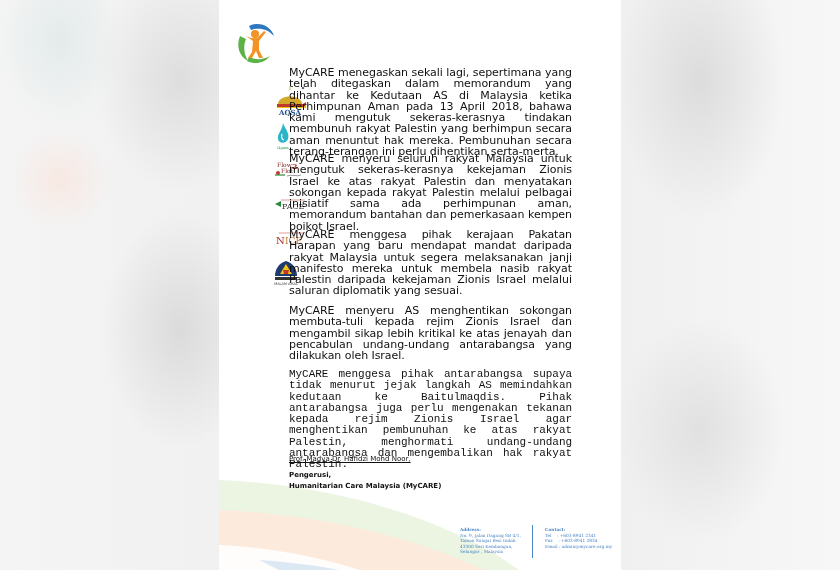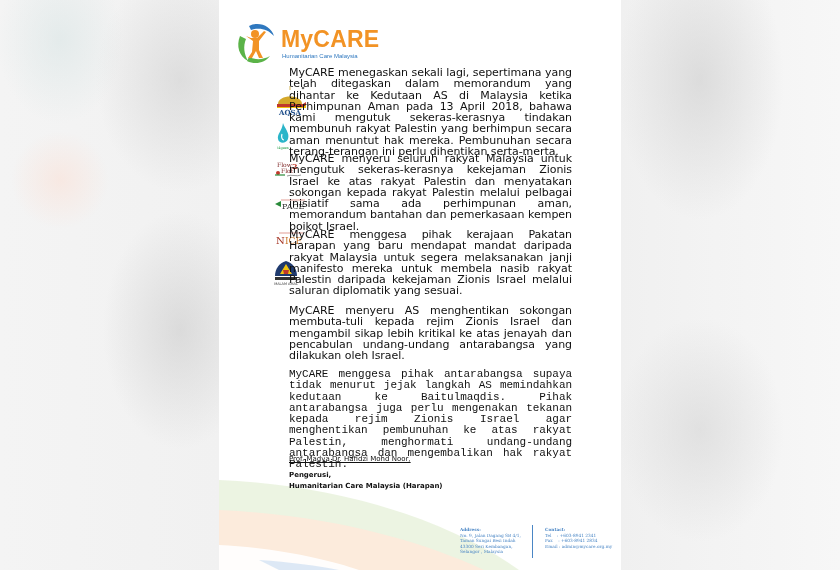--- a/index.html
+++ b/index.html
@@ -91,24 +91,20 @@
   </svg>
 
   <div class="logo">
     <svg class="logo-mark" viewBox="0 0 42 42">
       <path d="M14,4 C24,-1 36,4 39,14 C33,7 24,5 16,8 Z" fill="#2f78bf"></path>
       <path d="M5,14 C1,24 4,34 13,39 C9,32 8,24 11,17 Z" fill="#5bb348"></path>
       <path d="M12,39 C20,43 30,41 35,34 C28,38 20,38 14,35 Z" fill="#5bb348"></path>
       <circle cx="20" cy="12" r="4" fill="#f29325"></circle>
       <path d="M11,14 L18,19 L17,30 L13,36 L17,36 L21,29 L24,36 L28,36 L24,28 L24,19 L31,10 L29,9 L22,16 L16,16 Z" fill="#f29325"></path>
     </svg>
-    <div class="logo-text">
-      <span class="logo-title">MyCARE</span>
-      <span class="logo-sub">Humanitarian Care Malaysia</span>
-    </div>
   </div>
 
   <div class="partner" style="top:86px;">
     <svg width="34" height="30" viewBox="0 0 34 30">
       <circle cx="30" cy="2" r="1.3" fill="#666"></circle>
       <line x1="17" y1="0" x2="17" y2="4" stroke="#c9a227" stroke-width="0.8"></line>
       <path d="M5,18 C5,8 29,8 29,18 Z" fill="#d4a82a"></path>
       <path d="M4,18 L30,18 L33,16 L33,21 L4,21 Z" fill="#c0392b"></path>
       <path d="M4,21 L30,21 L33,19 L33,22 L4,22 Z" fill="#f1c40f"></path>
       <text x="17" y="29" font-size="7" font-family="DejaVu Serif, serif" font-weight="bold" fill="#1f4e8a" text-anchor="middle">AQSA</text>
@@ -162,21 +158,21 @@
 
   <p class="para" style="top:67px;">MyCARE menegaskan sekali lagi, sepertimana yang telah ditegaskan dalam memorandum yang dihantar ke Kedutaan AS di Malaysia ketika Perhimpunan Aman pada 13 April 2018, bahawa kami mengutuk sekeras-kerasnya tindakan membunuh rakyat Palestin yang berhimpun secara aman menuntut hak mereka. Pembunuhan secara terang-terangan ini perlu dihentikan serta-merta.</p>
   <p class="para" style="top:153px;">MyCARE menyeru seluruh rakyat Malaysia untuk mengutuk sekeras-kerasnya kekejaman Zionis Israel ke atas rakyat Palestin dan menyatakan sokongan kepada rakyat Palestin melalui pelbagai inisiatif sama ada perhimpunan aman, memorandum bantahan dan pemerkasaan kempen boikot Israel.</p>
   <p class="para" style="top:305px;">MyCARE menyeru AS menghentikan sokongan membuta-tuli kepada rejim Zionis Israel dan mengambil sikap lebih kritikal ke atas jenayah dan pencabulan undang-undang antarabangsa yang dilakukan oleh Israel.</p>
   <p class="para" style="top:229px;">MyCARE menggesa pihak kerajaan Pakatan Harapan yang baru mendapat mandat daripada rakyat Malaysia untuk segera melaksanakan janji manifesto mereka untuk membela nasib rakyat Palestin daripada kekejaman Zionis Israel melalui saluran diplomatik yang sesuai.</p>
   <p class="para" style="top:369px;font-family:Liberation Mono, monospace;">MyCARE menggesa pihak antarabangsa supaya tidak menurut jejak langkah AS memindahkan kedutaan ke Baitulmaqdis. Pihak antarabangsa juga perlu mengenakan tekanan kepada rejim Zionis Israel agar menghentikan pembunuhan ke atas rakyat Palestin, menghormati undang-undang antarabangsa dan mengembalikan hak rakyat Palestin.</p>
 
   <div class="sig" style="top:454px;text-decoration:underline;">Prof. Madya Dr. Hafidzi Mohd Noor,</div>
   <div class="sig" style="top:470px;">
     <b>Pengerusi,</b><br>
-    <b>Humanitarian Care Malaysia (Harapan)</b>
+    <b>Humanitarian Care Malaysia (MyCARE)</b>
   </div>
 
   <div class="footer">
     <div class="col1">
       <div class="label">Address:</div>
       <div class="row">No. 9, Jalan Dagang SB 4/1,</div>
       <div class="row">Taman Sungai Besi Indah</div>
       <div class="row">43300 Seri Kembangan,</div>
       <div class="row">Selangor , Malaysia</div>
     </div>

